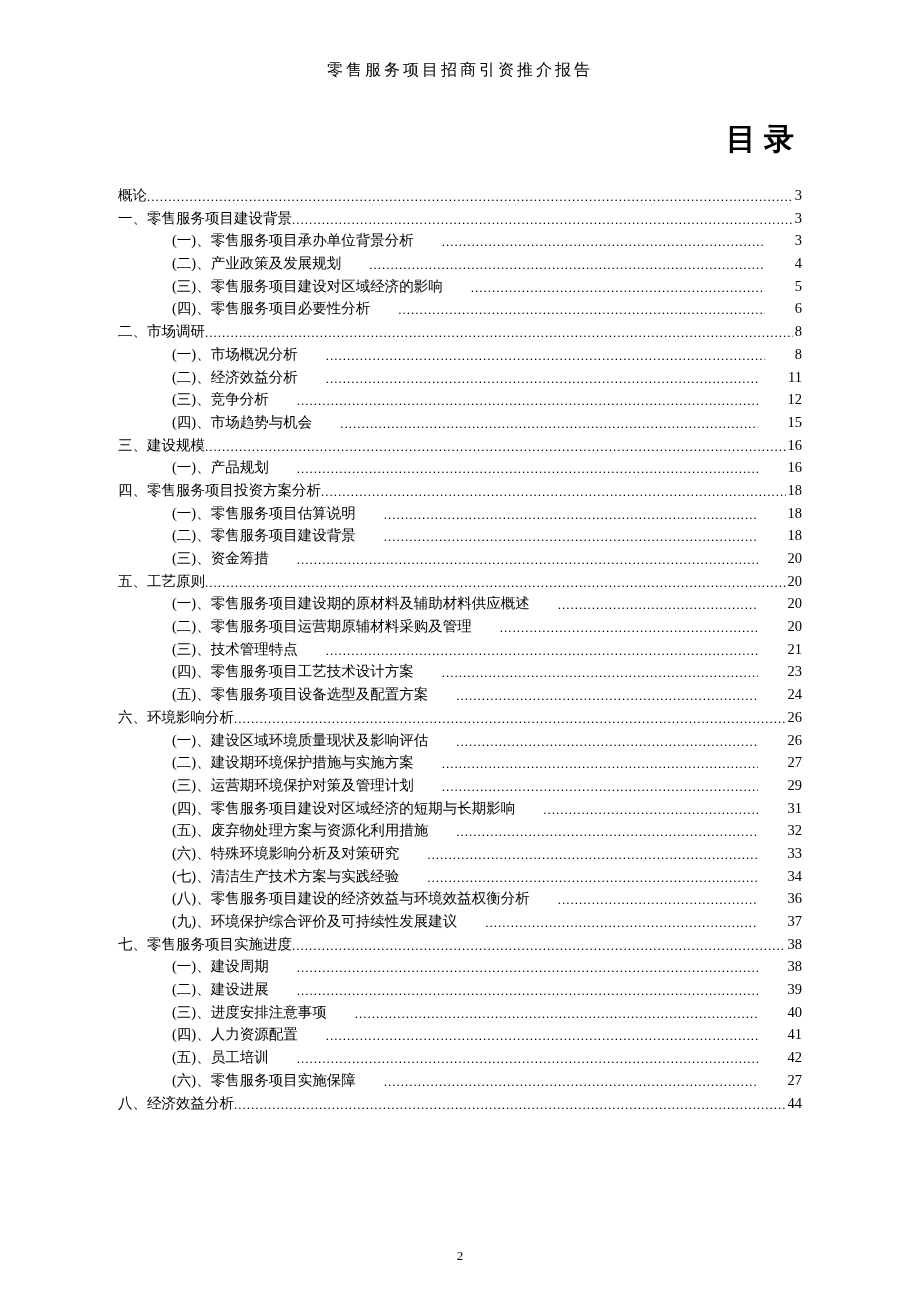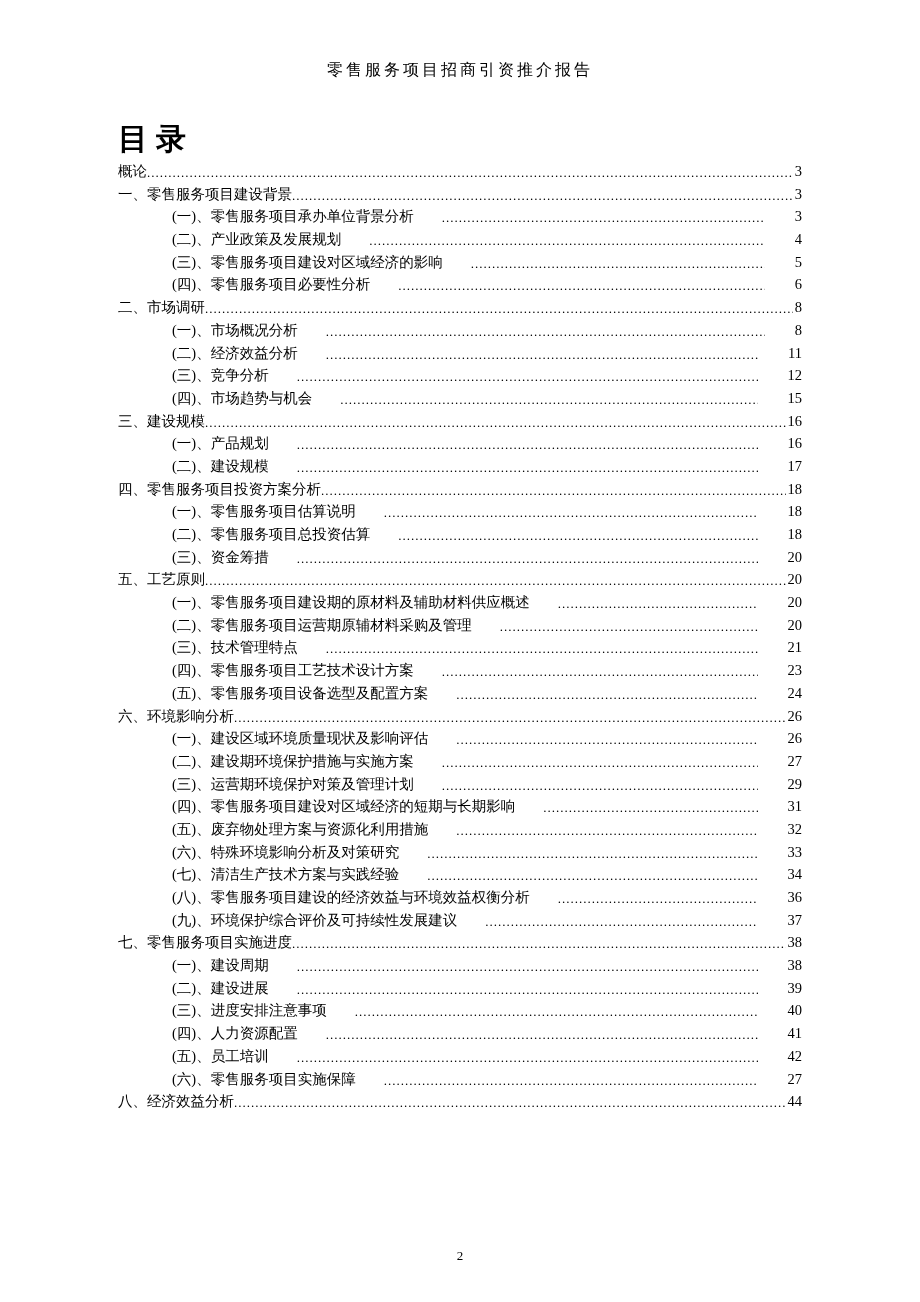--- a/index.html
+++ b/index.html
@@ -15,25 +15,25 @@
     padding: 60px 118px 40px 118px;
   }
   .doc-header {
     text-align: center;
     font-size: 16px;
     letter-spacing: 3px;
     margin-bottom: 38px;
     font-family: "SimSun", "宋体", serif;
   }
   .toc-title {
-    text-align: left;
+    text-align: right;
     font-size: 30px;
     font-weight: bold;
     letter-spacing: 8px;
-    margin-bottom: 4px;
+    margin-bottom: 28px;
     font-family: "SimSun", "宋体", serif;
   }
   .toc-list {
     font-size: 14.5px;
     line-height: 1.0;
   }
   .toc-row {
     display: flex;
     align-items: baseline;
     white-space: nowrap;
@@ -129,37 +129,32 @@
       <div class="toc-row level-0">
         <span class="toc-label">三、建设规模</span>
         <span class="toc-dots"></span>
         <span class="toc-page">16</span>
       </div>
       <div class="toc-row level-1">
         <span class="toc-label">(一)、产品规划</span>
         <span class="toc-dots"></span>
         <span class="toc-page">16</span>
       </div>
-      <div class="toc-row level-1">
-        <span class="toc-label">(二)、建设规模</span>
-        <span class="toc-dots"></span>
-        <span class="toc-page">17</span>
-      </div>
       <div class="toc-row level-0">
         <span class="toc-label">四、零售服务项目投资方案分析</span>
         <span class="toc-dots"></span>
         <span class="toc-page">18</span>
       </div>
       <div class="toc-row level-1">
         <span class="toc-label">(一)、零售服务项目估算说明</span>
         <span class="toc-dots"></span>
         <span class="toc-page">18</span>
       </div>
       <div class="toc-row level-1">
-        <span class="toc-label">(二)、零售服务项目总投资估算</span>
+        <span class="toc-label">(二)、零售服务项目建设背景</span>
         <span class="toc-dots"></span>
         <span class="toc-page">18</span>
       </div>
       <div class="toc-row level-1">
         <span class="toc-label">(三)、资金筹措</span>
         <span class="toc-dots"></span>
         <span class="toc-page">20</span>
       </div>
       <div class="toc-row level-0">
         <span class="toc-label">五、工艺原则</span>

